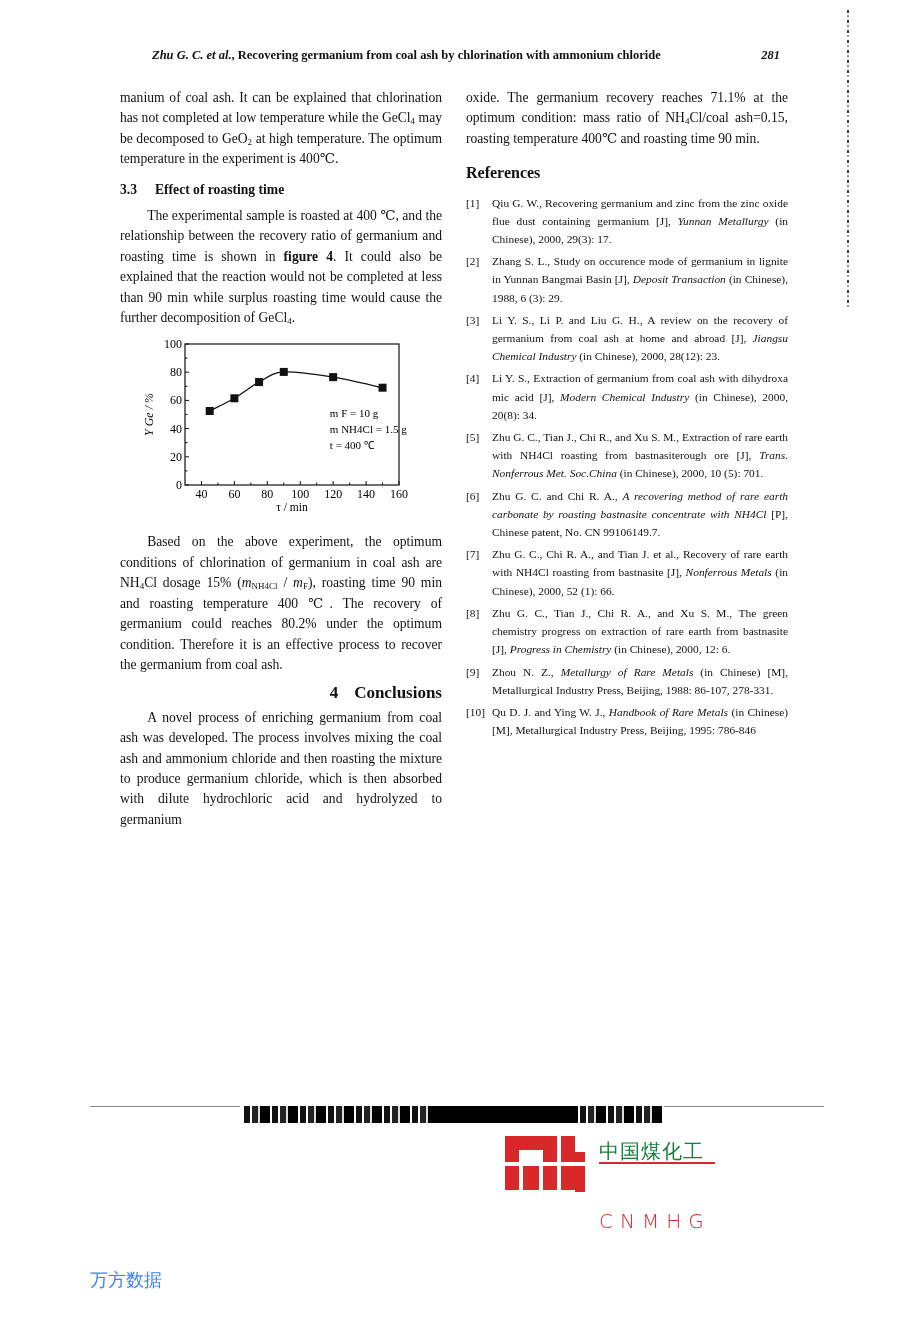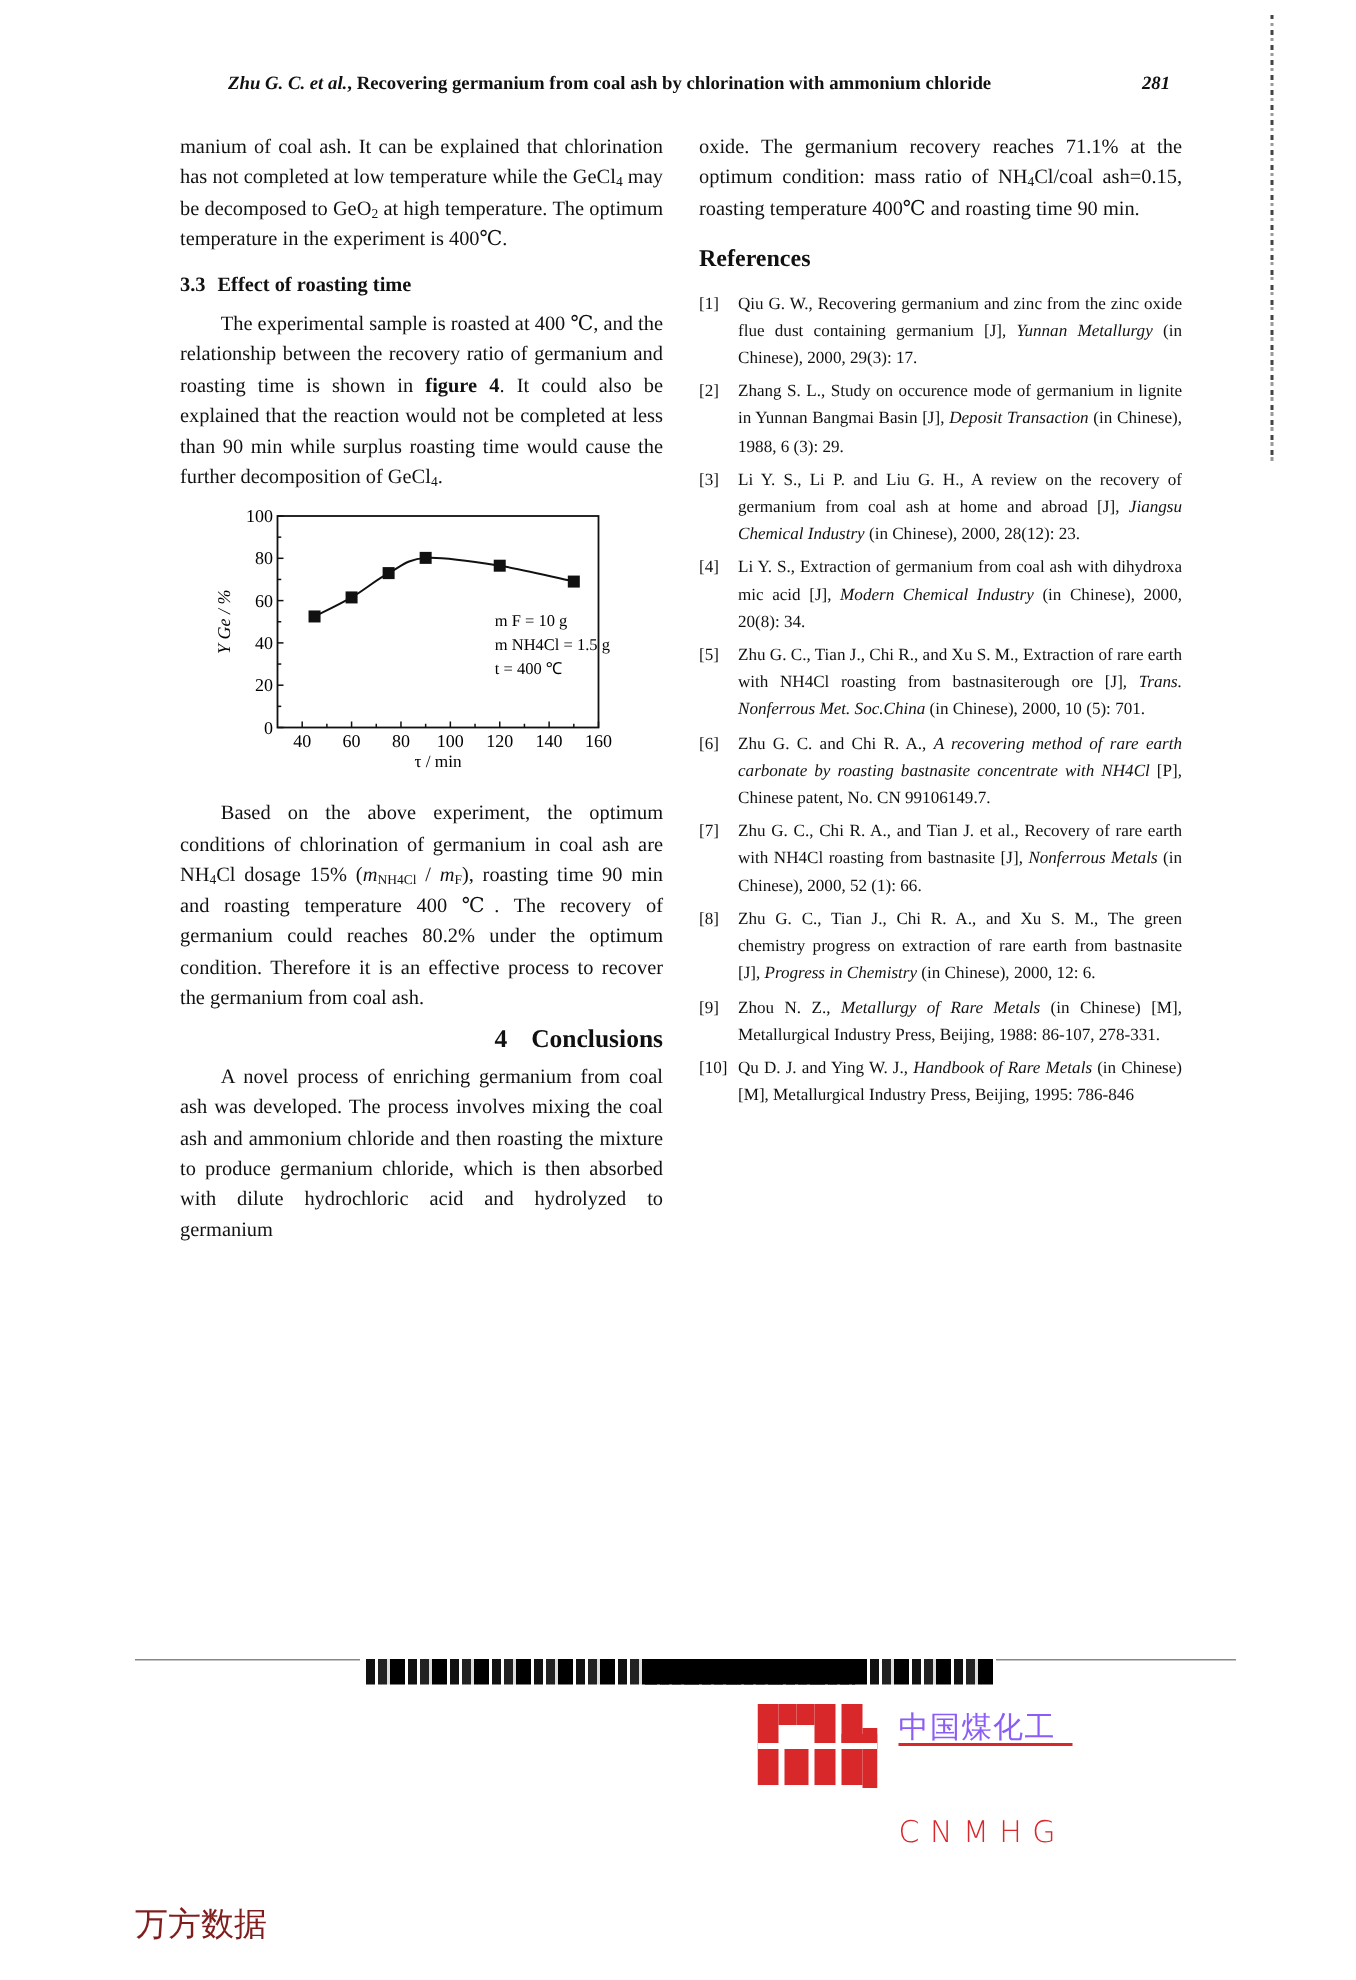--- a/index.html
+++ b/index.html
@@ -7,42 +7,42 @@
          font-family:"Liberation Serif", "DejaVu Serif", serif; color:#111; }
   .running-head { position:absolute; top:48px; left:120px; width:660px; font-size:12.5px; font-weight:bold; }
   .running-head .auth { font-style:italic;margin-left:32px; }
   .running-head .pno { position:absolute; right:0; top:0; font-style:italic; }
   .col { position:absolute; top:88px; width:322px; font-size:13.6px; line-height:20.4px; }
   .col.left { left:120px; }
   .col.right { left:466px; }
   p { margin:0; text-align:justify; }
   p.ind { text-indent:2em; }
   h3.sec { font-size:13.6px; margin:10px 0 6px 0; font-weight:bold; }
-  h3.sec .num { margin-right:8px; }
+  h3.sec .num { margin-right:18px; }
   h2.sec { font-size:17px; margin:8px 0 4px 0; font-weight:bold;text-align:right; }
   h2.sec .num { margin-right:16px; }
   sub { font-size:9px; vertical-align:-2px; line-height:0; }
   .fig-wrap { position:relative; width:322px; height:180px; margin-top:8px; }
   .fig-wrap svg { position:absolute; left:0; top:0; }
   .caption { font-size:11.3px; font-weight:bold; line-height:17px; margin-top:6px; }
   .caption .fl { margin-right:12px; }
   .refs-h { font-size:16px; font-weight:bold; margin:14px 0 10px 0; }
   .ref { position:relative; padding-left:26px; font-size:11.4px; line-height:18.2px; text-align:justify; margin-bottom:4px; }
   .ref .rn { position:absolute; left:0; top:0; }
   .ref i { font-style:italic; }
   .scan-bar { position:absolute; top:1106px; left:244px; width:420px; height:17px;
      background: repeating-linear-gradient(90deg,#111 0 6px,#fff 6px 8px,#222 8px 14px,#ddd 14px 16px,#000 16px 26px,#fff 26px 28px); }
   .scan-solid { position:absolute; top:1106px; left:430px; width:140px; height:17px; background:#000; }
   .scan-line { position:absolute; top:1106px; height:1px; background:#888; }
   .logo { position:absolute; left:505px; top:1132px; width:220px; height:60px; }
   .logo-mark { position:absolute; left:0; top:0; width:80px; height:60px; }
-  .logo-cn { position:absolute; left:94px; top:6px; font-family:Liberation Mono, monospace; font-size:20px; color:#8b5cf6; letter-spacing:1px; }
+  .logo-cn { position:absolute; left:94px; top:6px; font-family:Liberation Mono, monospace; font-size:20px; color:#15803d; letter-spacing:1px; }
   .logo-rule { position:absolute; left:94px; top:30px; width:116px; height:2px; background:#d8282a; }
   .logo-en { position:absolute; left:94px; top:33px; font-family:"DejaVu Sans", sans-serif; font-size:20px; color:#d8282a; letter-spacing:7px; font-weight:300;margin-top:44px; }
-  .wanfang { position:absolute; left:90px; top:1268px; font-family:"DejaVu Sans", sans-serif; font-size:22px; color:#7f1d1d; }
+  .wanfang { position:absolute; left:90px; top:1268px; font-family:"DejaVu Sans", sans-serif; font-size:18px; color:#3b82f6; }
   .edge-noise { position:absolute; left:847px; top:10px; width:2px; height:300px;
      background: repeating-linear-gradient(180deg,#444 0 3px,#fff 3px 5px,#999 5px 7px,#fff 7px 10px); }
 </style>
 </head>
 <body>
 
 <div class="running-head">
   <span class="auth">Zhu G. C. et al.</span><span>, Recovering germanium from coal ash by chlorination with ammonium chloride</span>
   <span class="pno">281</span>
 </div>

